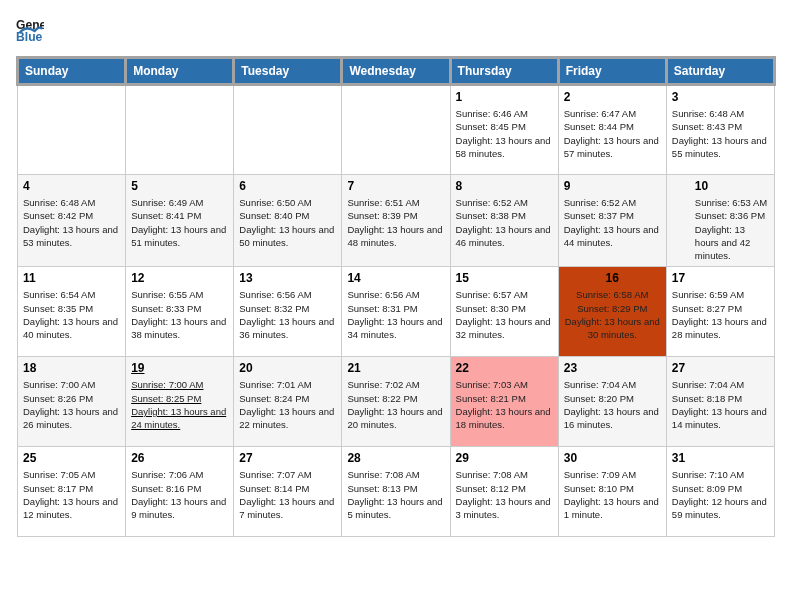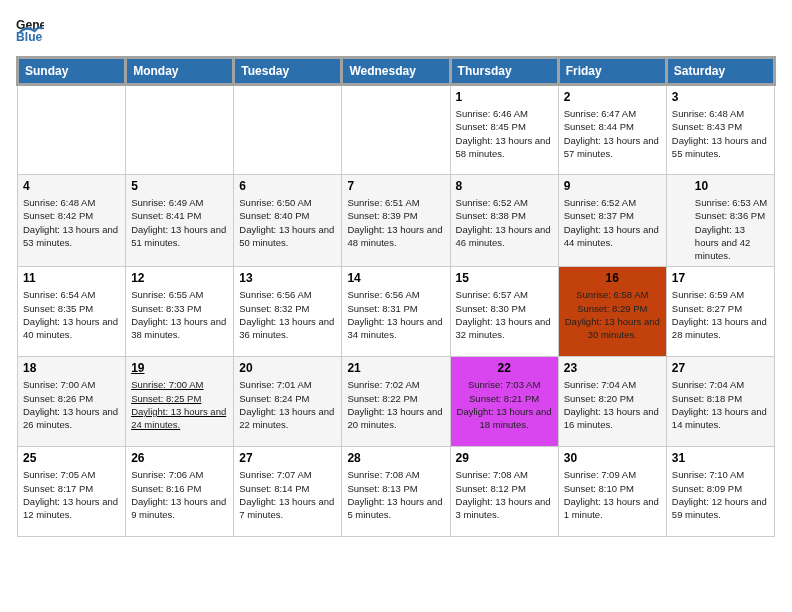--- a/index.html
+++ b/index.html
@@ -244,21 +244,21 @@
           <div class="day-info">
             Sunrise: 7:01 AM<br>Sunset: 8:24 PM<br>Daylight: 13 hours and 22 minutes.
           </div>
         </td>
         <td style="background: rgb(245, 245, 245);">
           <span class="day-number">21</span>
           <div class="day-info">
             Sunrise: 7:02 AM<br>Sunset: 8:22 PM<br>Daylight: 13 hours and 20 minutes.
           </div>
         </td>
-        <td style="background: #d946ef; text-align: center;">
+        <td style="background: #fca5a5;">
           <span class="day-number">22</span>
           <div class="day-info">
             Sunrise: 7:03 AM<br>Sunset: 8:21 PM<br>Daylight: 13 hours and 18 minutes.
           </div>
         </td>
         <td style="background: rgb(245, 245, 245);">
           <span class="day-number">23</span>
           <div class="day-info">
             Sunrise: 7:04 AM<br>Sunset: 8:20 PM<br>Daylight: 13 hours and 16 minutes.
           </div>

